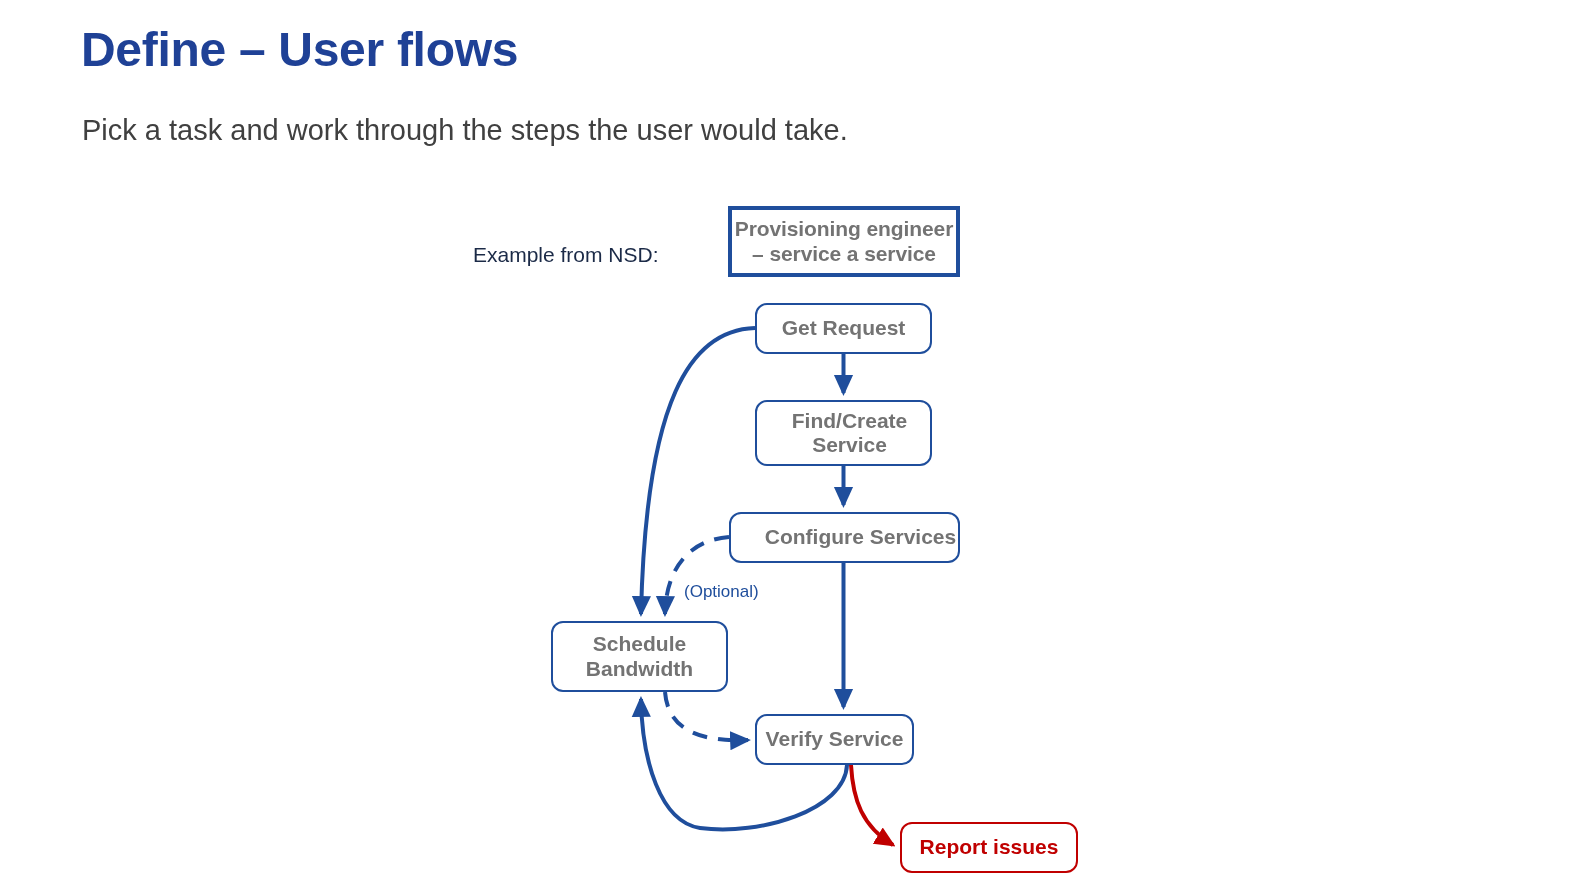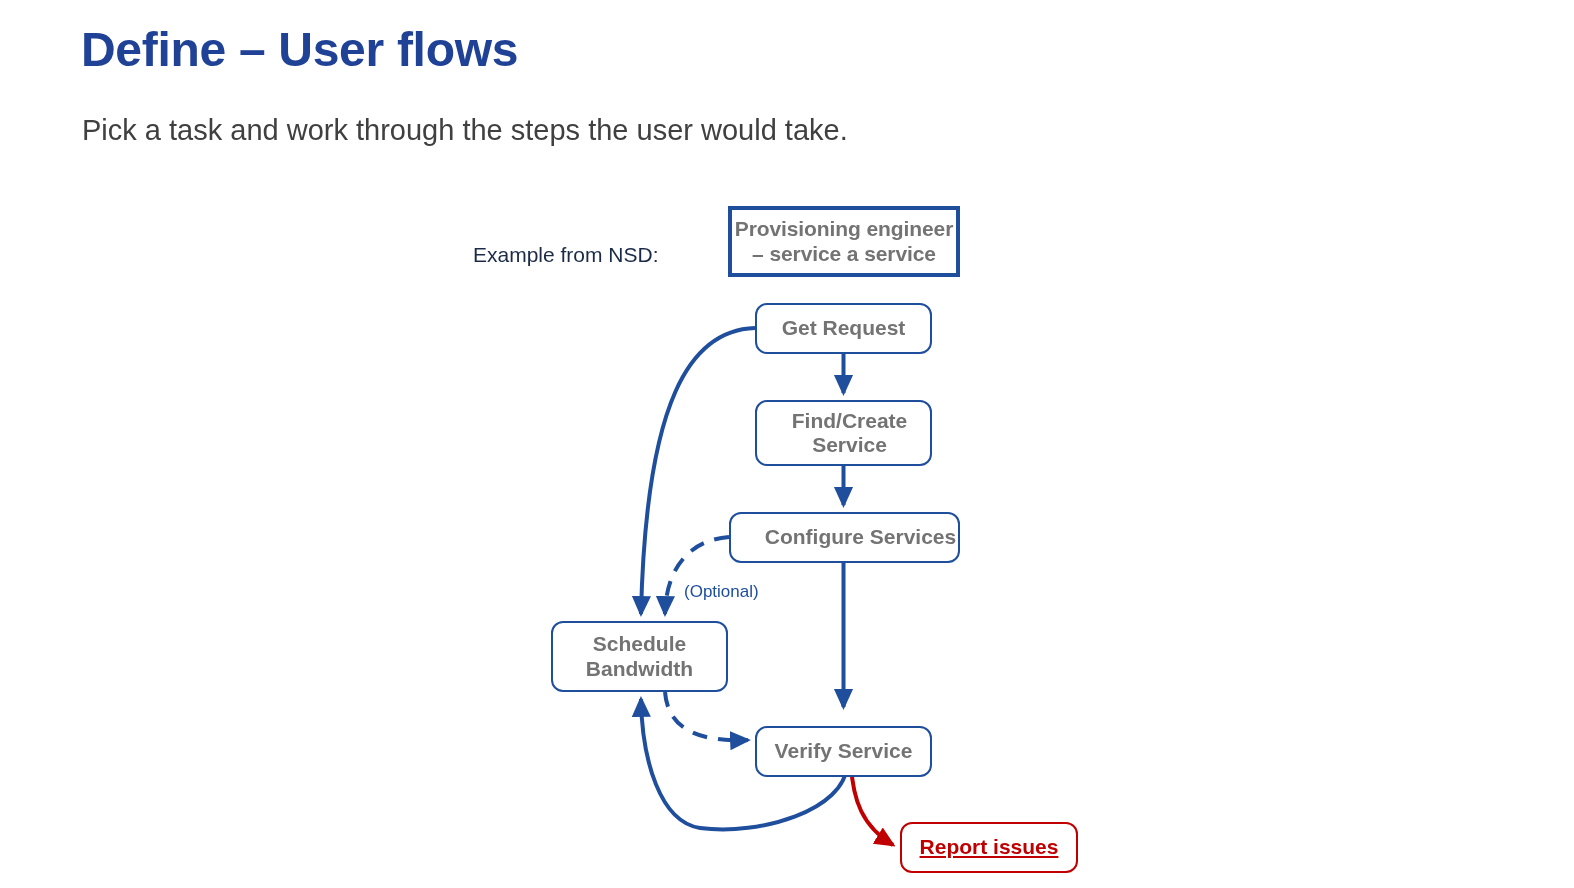--- a/index.html
+++ b/index.html
@@ -93,22 +93,22 @@
     border-radius: 12px;
     color: #C00000;
     font-size: 21px;
   }
 
   #node-header      { left: 728px; top: 206px;  width: 232px; height: 71px; }
   #node-get-request { left: 755px; top: 303px;  width: 177px; height: 51px; }
   #node-find-create { left: 755px; top: 400px;  width: 177px; height: 66px; padding-left: 12px; }
   #node-configure   { left: 729px; top: 512px;  width: 231px; height: 51px; padding-left: 32px; }
   #node-schedule    { left: 551px; top: 621px;  width: 177px; height: 71px; }
-  #node-verify      { left: 755px; top: 714px;  width: 177px; height: 51px; margin-top: 12px; }
-  #node-report      { left: 900px; top: 822px;  width: 178px; height: 51px; text-decoration: underline; }
+  #node-verify      { left: 755px; top: 714px;  width: 159px; height: 51px; }
+  #node-report      { left: 900px; top: 822px;  width: 178px; height: 51px; }
 
   .edge-label {
     position: absolute;
     font-size: 17px;
     color: #1F4E9C;
     white-space: nowrap;
   }
   #label-optional { left: 684px; top: 582px; }
 </style>
 </head>

